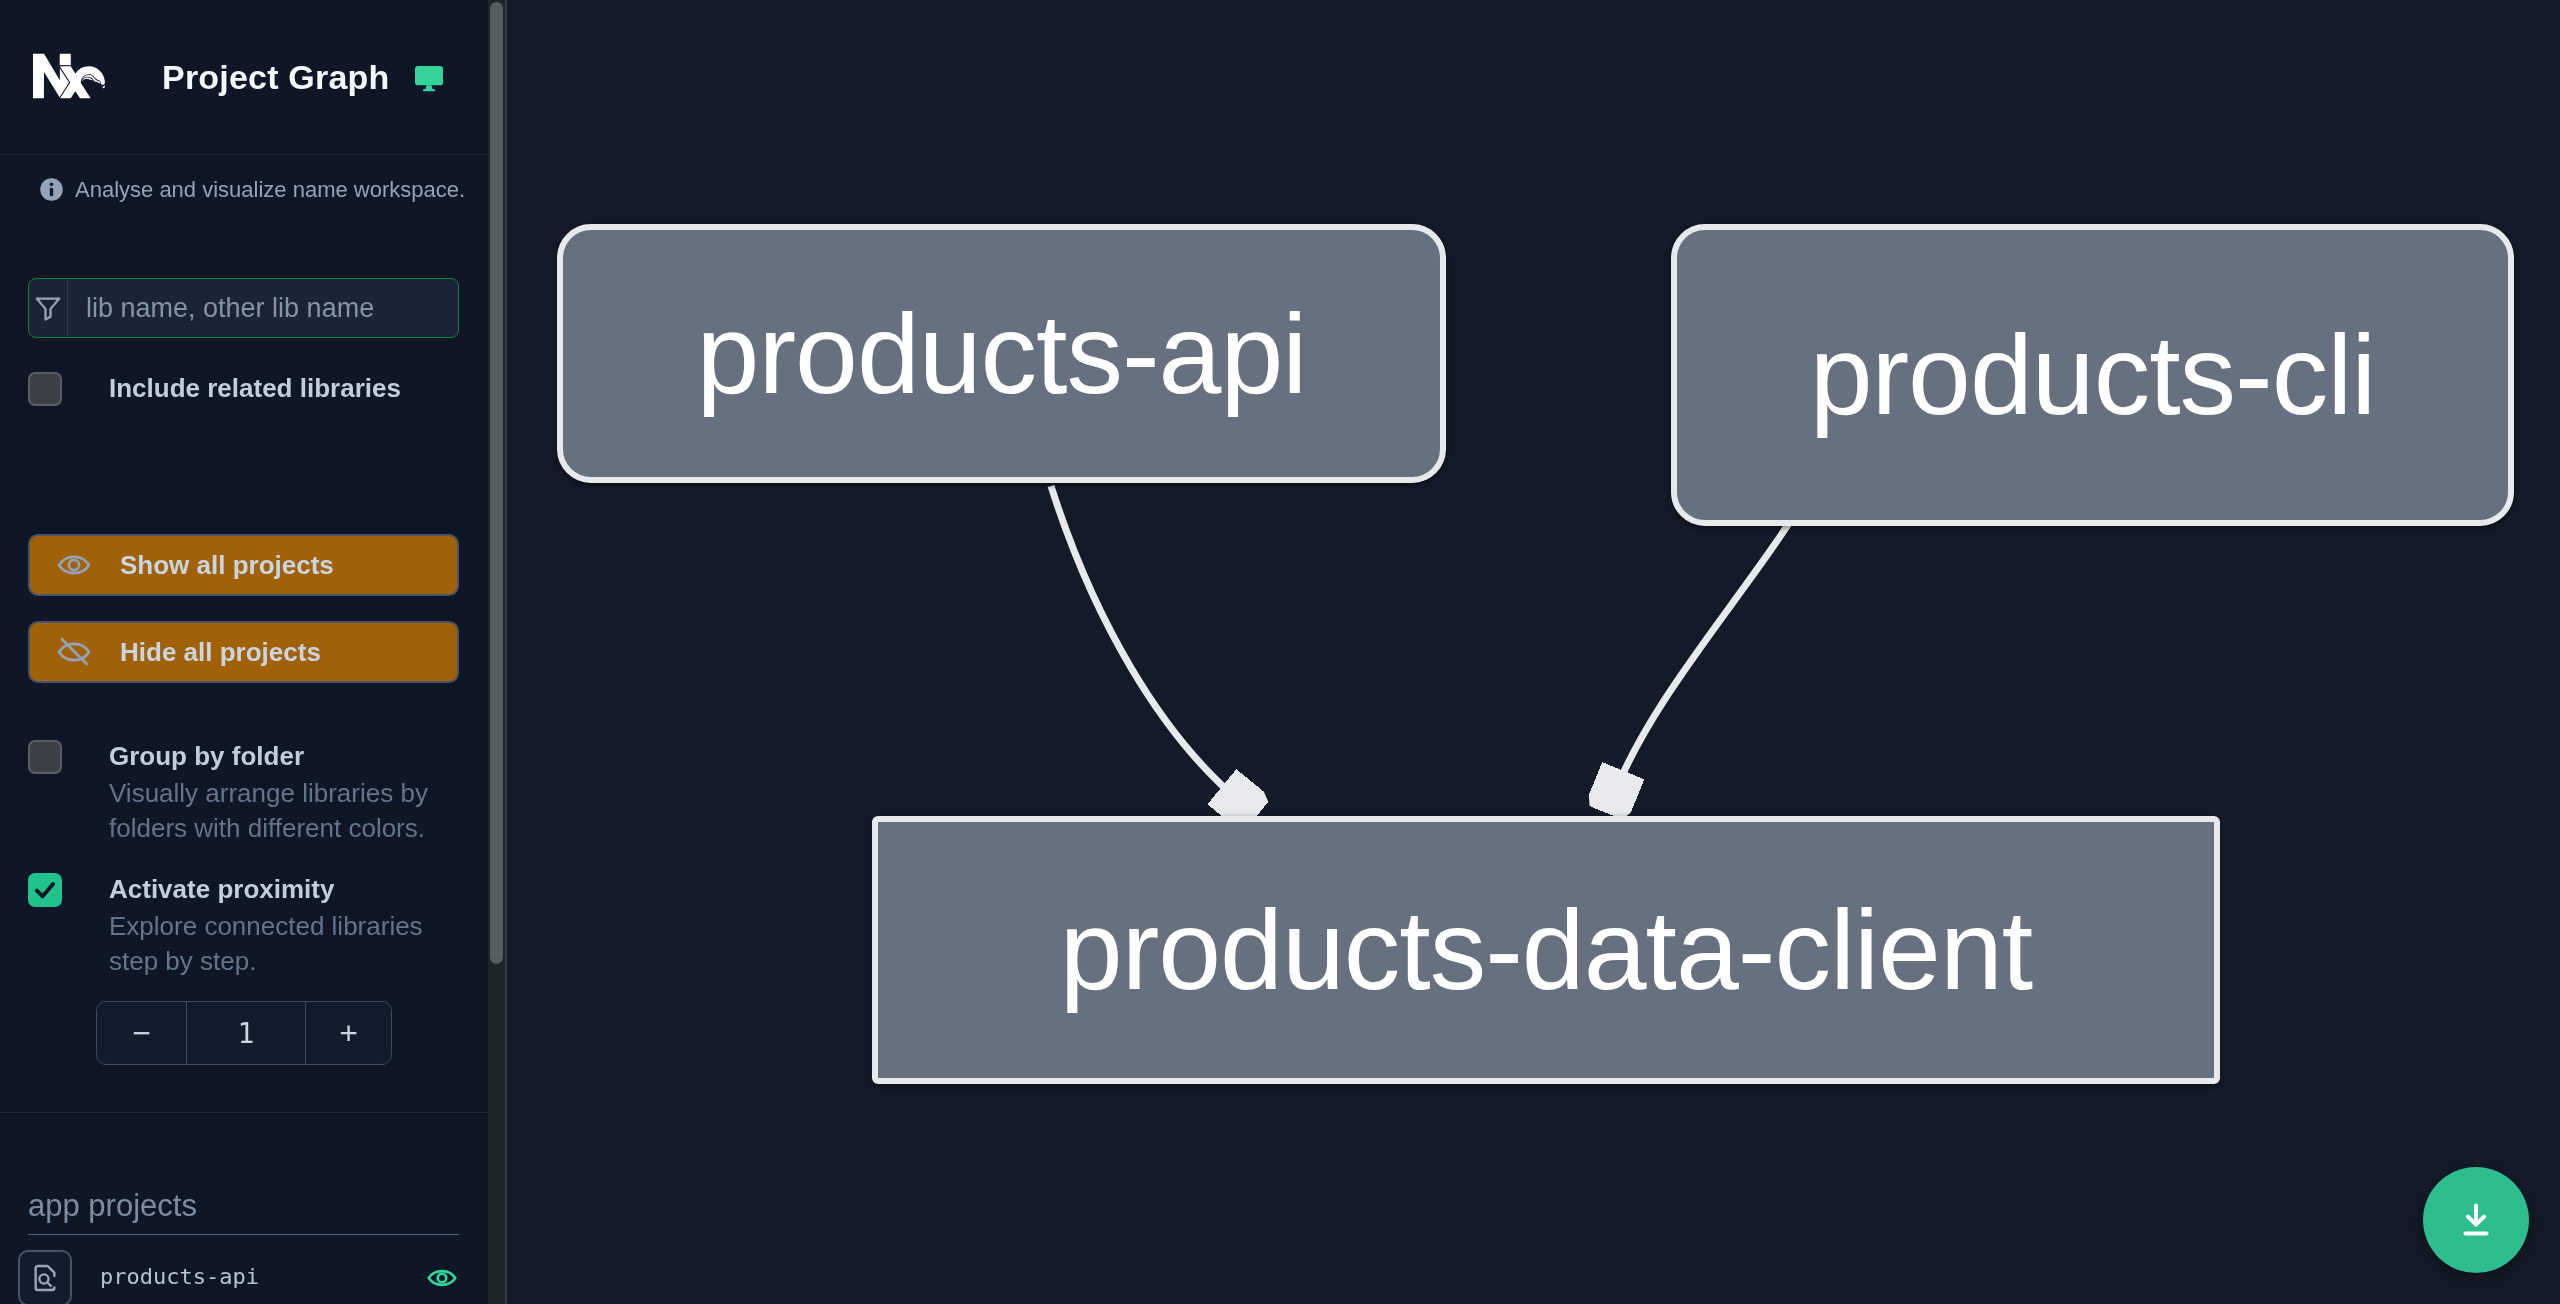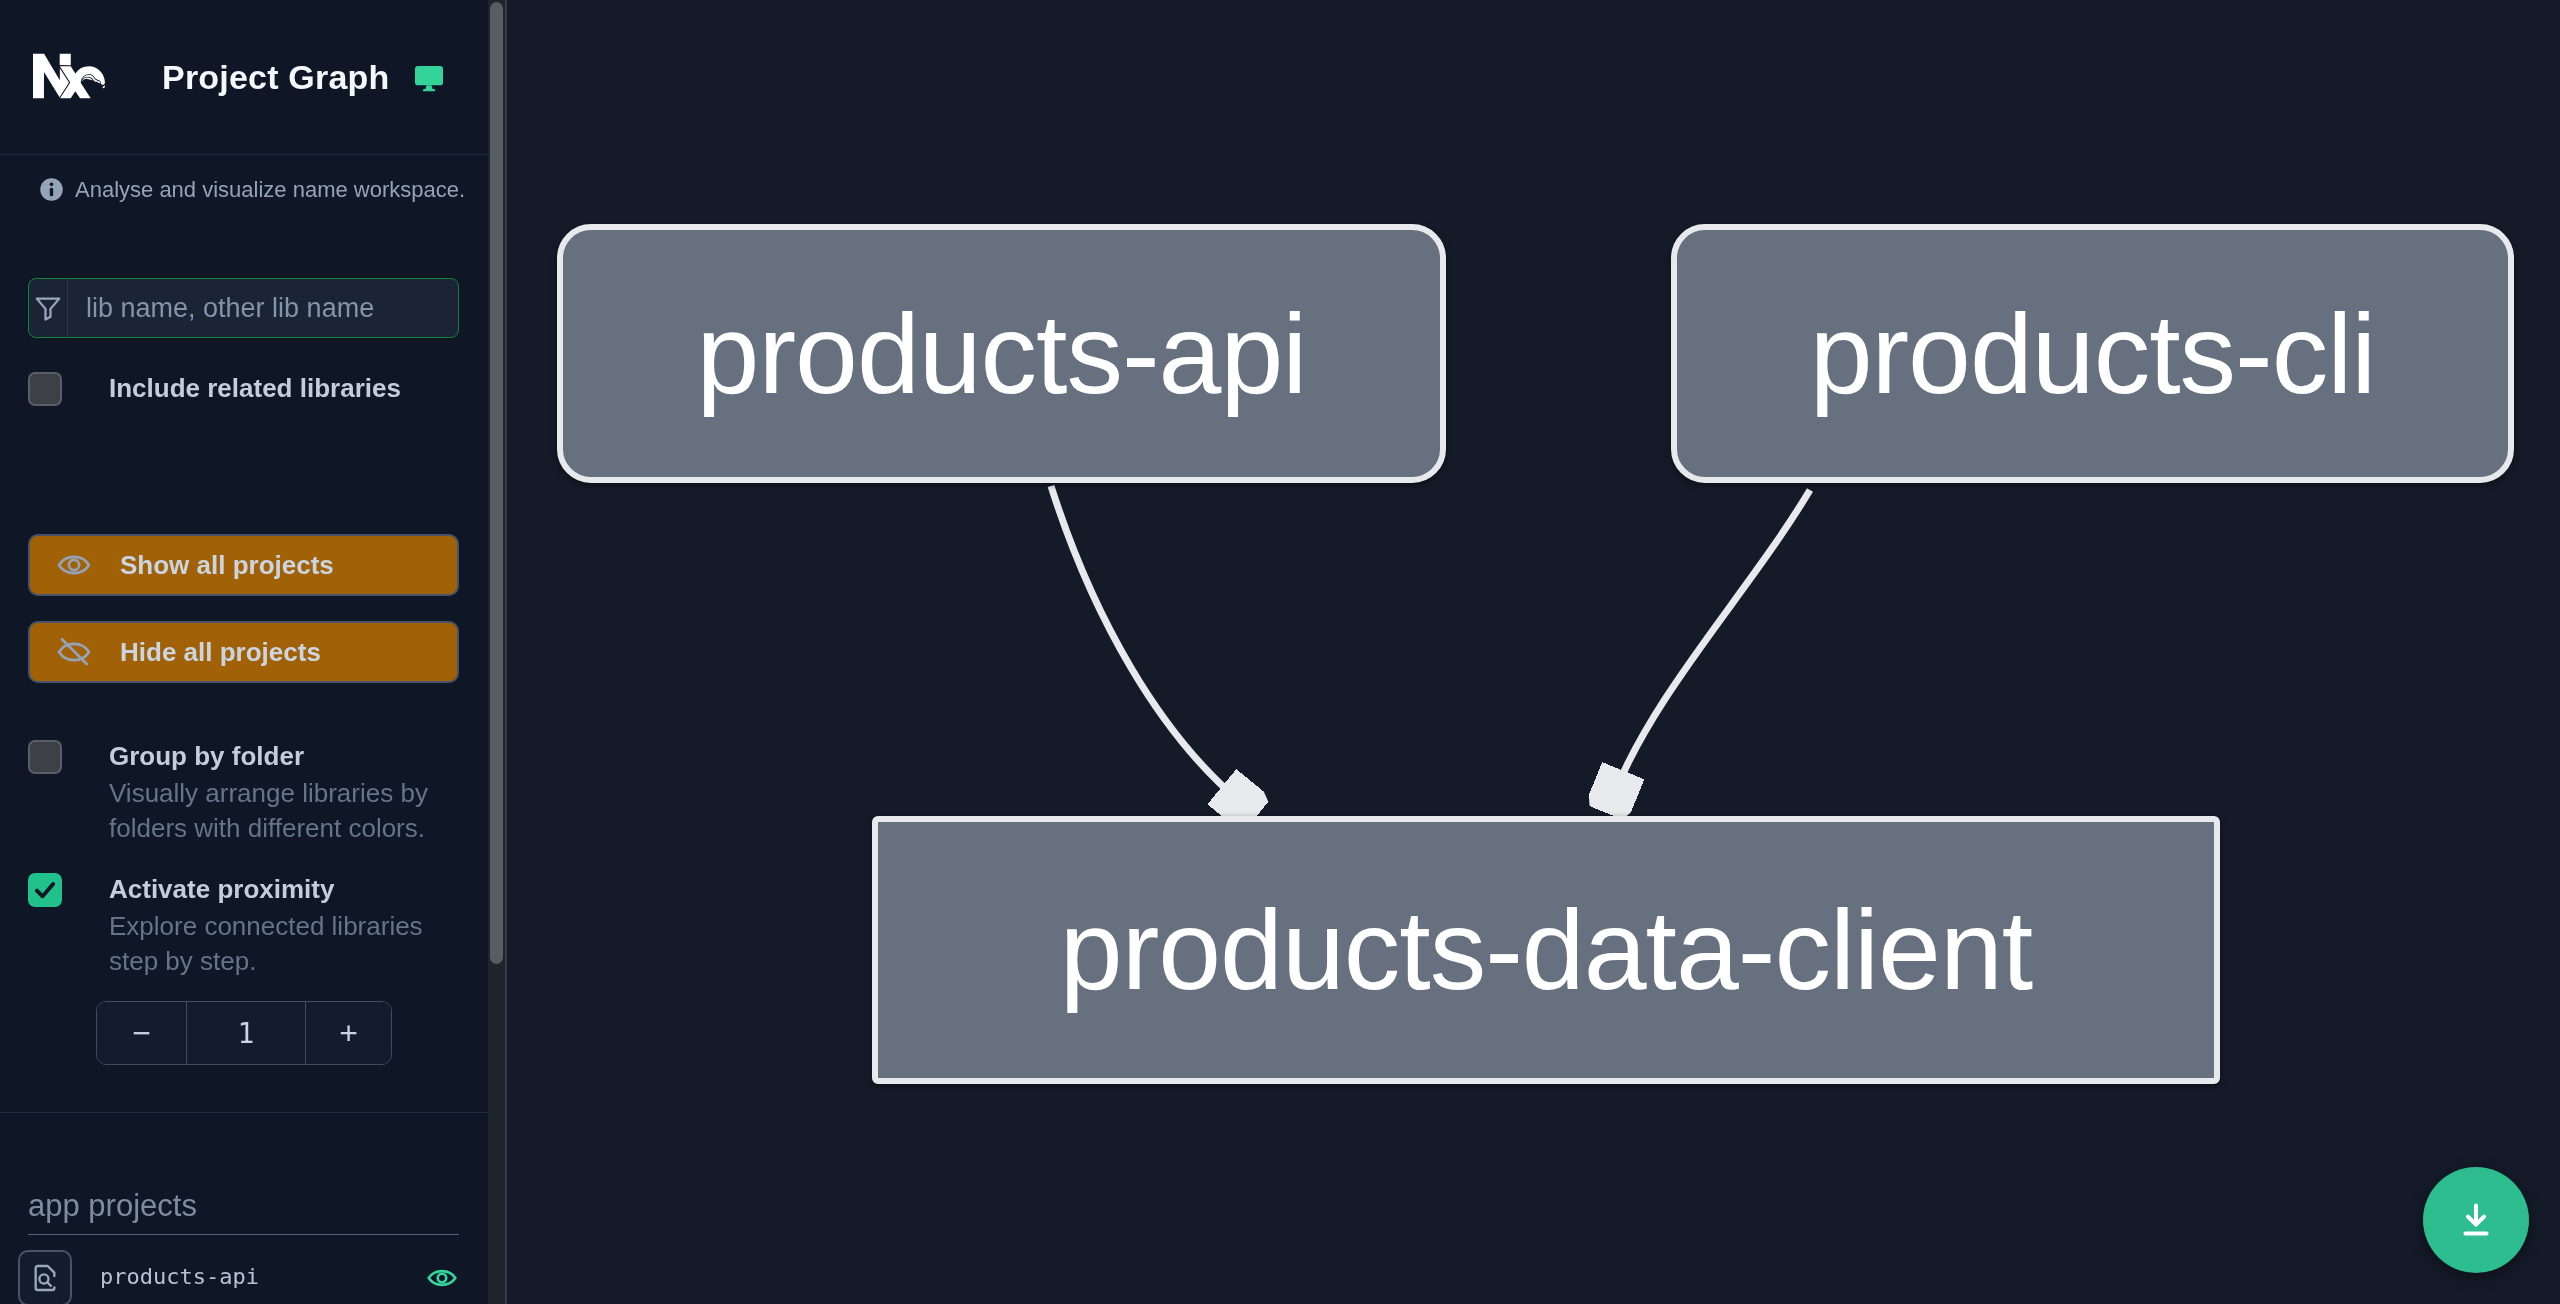--- a/index.html
+++ b/index.html
@@ -121,21 +121,21 @@
 
   .node {
     position:absolute;
     background:#67707e; border:6px solid #e7e9ec; border-radius:34px;
     display:flex; align-items:center; justify-content:center;
     color:#ffffff; font-size:113px; letter-spacing:-1px;
     box-shadow:0 2px 6px rgba(0,0,0,.45);
     cursor:pointer;
   }
   .node-products-api         { left:50px;  top:224px; width:889px;  height:259px; }
-  .node-products-cli         { left:1164px;top:224px; width:843px;  height:259px; }
+  .node-products-cli         { left:1164px;top:224px; width:843px;  height:302px; }
   .node-products-data-client { left:365px; top:816px; width:1348px; height:268px;border-radius:6px; }
 
   
   .fab {
     position:absolute; left:2423px; top:1167px; width:106px; height:106px;
     background:#2ebd8f; border-radius:50%;
     display:flex; align-items:center; justify-content:center;
     box-shadow:0 4px 14px rgba(0,0,0,.4); cursor:pointer;
   }
 </style>

